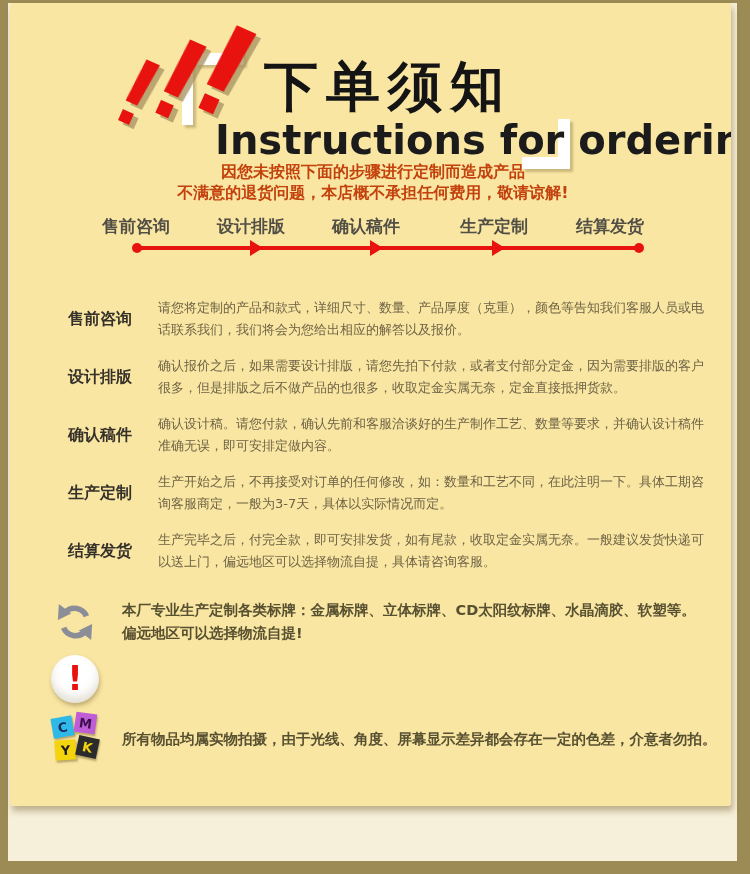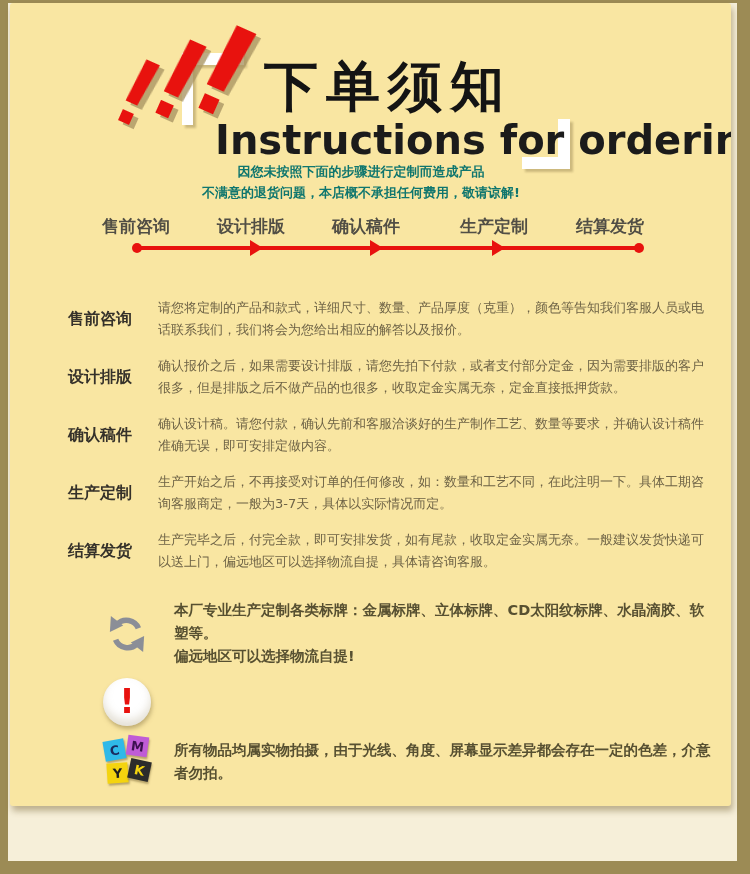--- a/index.html
+++ b/index.html
@@ -51,22 +51,22 @@
   .title-cn {
     position:absolute; left:238px; top:54px; width:280px; z-index:2;
     font-size:54px; line-height:1.1; font-weight:900; color:#141414;
     letter-spacing:8px; white-space:nowrap; text-align:center;
   }
   .title-en {
     position:absolute; left:205px; top:114px; width:350px; z-index:2;
     font-size:40px; font-weight:700; color:#1b1b1b; text-align:center; white-space:nowrap;
   }
   .intro {
-    position:absolute; left:6px; top:158px; width:690px;
-    text-align:center; color:#0f766e; font-size:13px; line-height:21px; font-weight:700;
+    position:absolute; left:18px; top:158px; width:690px;
+    text-align:center; color:#c2410c; font-size:16px; line-height:21px; font-weight:700;
   }
 
   
   .timeline { position:relative; height:62px; }
   .tstep {
     position:absolute; top:0; transform:translateX(-50%);
     font-size:17px; font-weight:800; color:#514e45; white-space:nowrap;
   }
   .tline {
     position:absolute; left:126px; top:31px; width:504px; height:4px;
@@ -85,21 +85,21 @@
   }
   .tarrow.a1 { left:114px; } .tarrow.a2 { left:234px; } .tarrow.a3 { left:356px; }
 
   
   .sections { padding:20px 20px 0 58px; }
   .sec-row { display:flex; align-items:center; gap:18px; margin-bottom:14px; }
   .sec-label { width:72px; flex:none; font-size:16px; font-weight:800; color:#35312a; white-space:nowrap; }
   .sec-text { flex:1; font-size:13px; line-height:22px; color:#6e6346; }
 
   
-  .notes { padding:12px 14px 0 48px;margin-left:36px; }
+  .notes { padding:12px 14px 0 32px; }
   .note-row { display:flex; align-items:center; gap:14px; margin-bottom:10px; }
   .note-icon-col { width:66px; flex:none; display:flex; justify-content:center; }
   .note-text { flex:1; font-size:14.5px; line-height:23px; font-weight:700; color:#575031; }
 
   .excl-circle {
     width:48px; height:48px; border-radius:50%; background:#fff;
     box-shadow:1px 3px 4px rgba(140,120,70,.5), inset 0 -6px 8px rgba(180,170,140,.35);
     display:flex; align-items:center; justify-content:center;
   }
   .excl-circle span { color:#e8120e; font-size:33px; font-weight:900; line-height:1; transform:translateY(-1px); }

